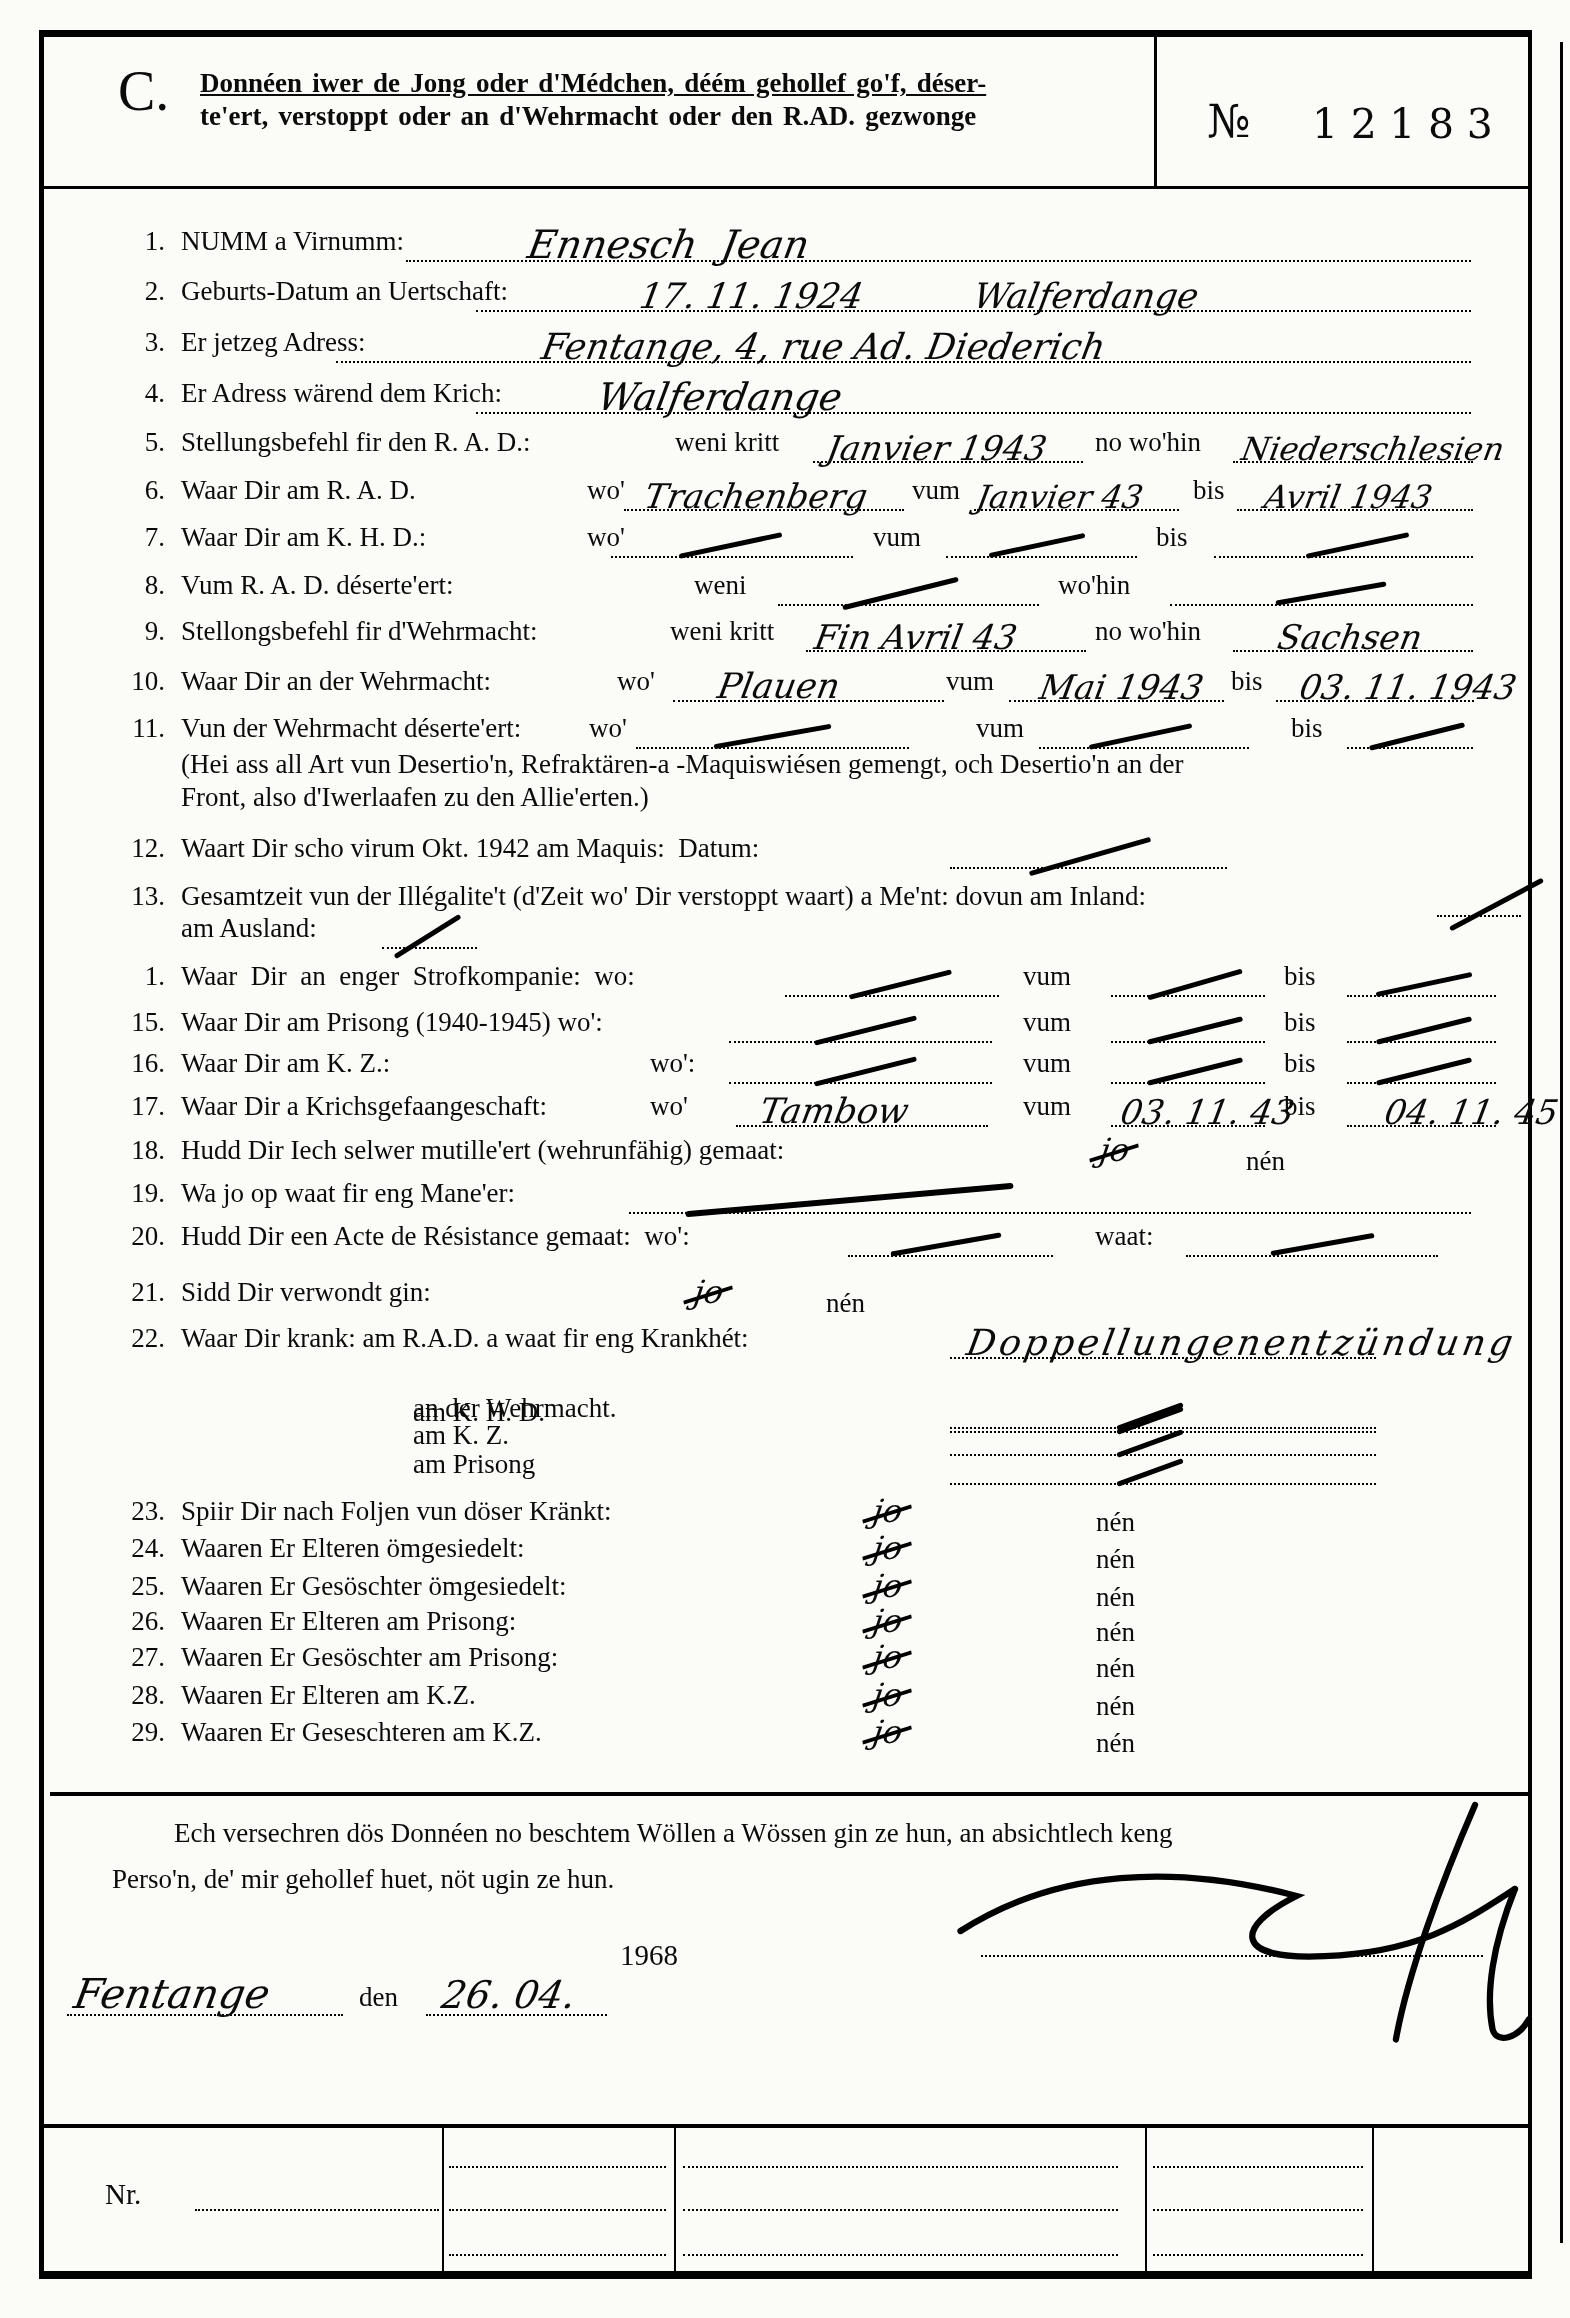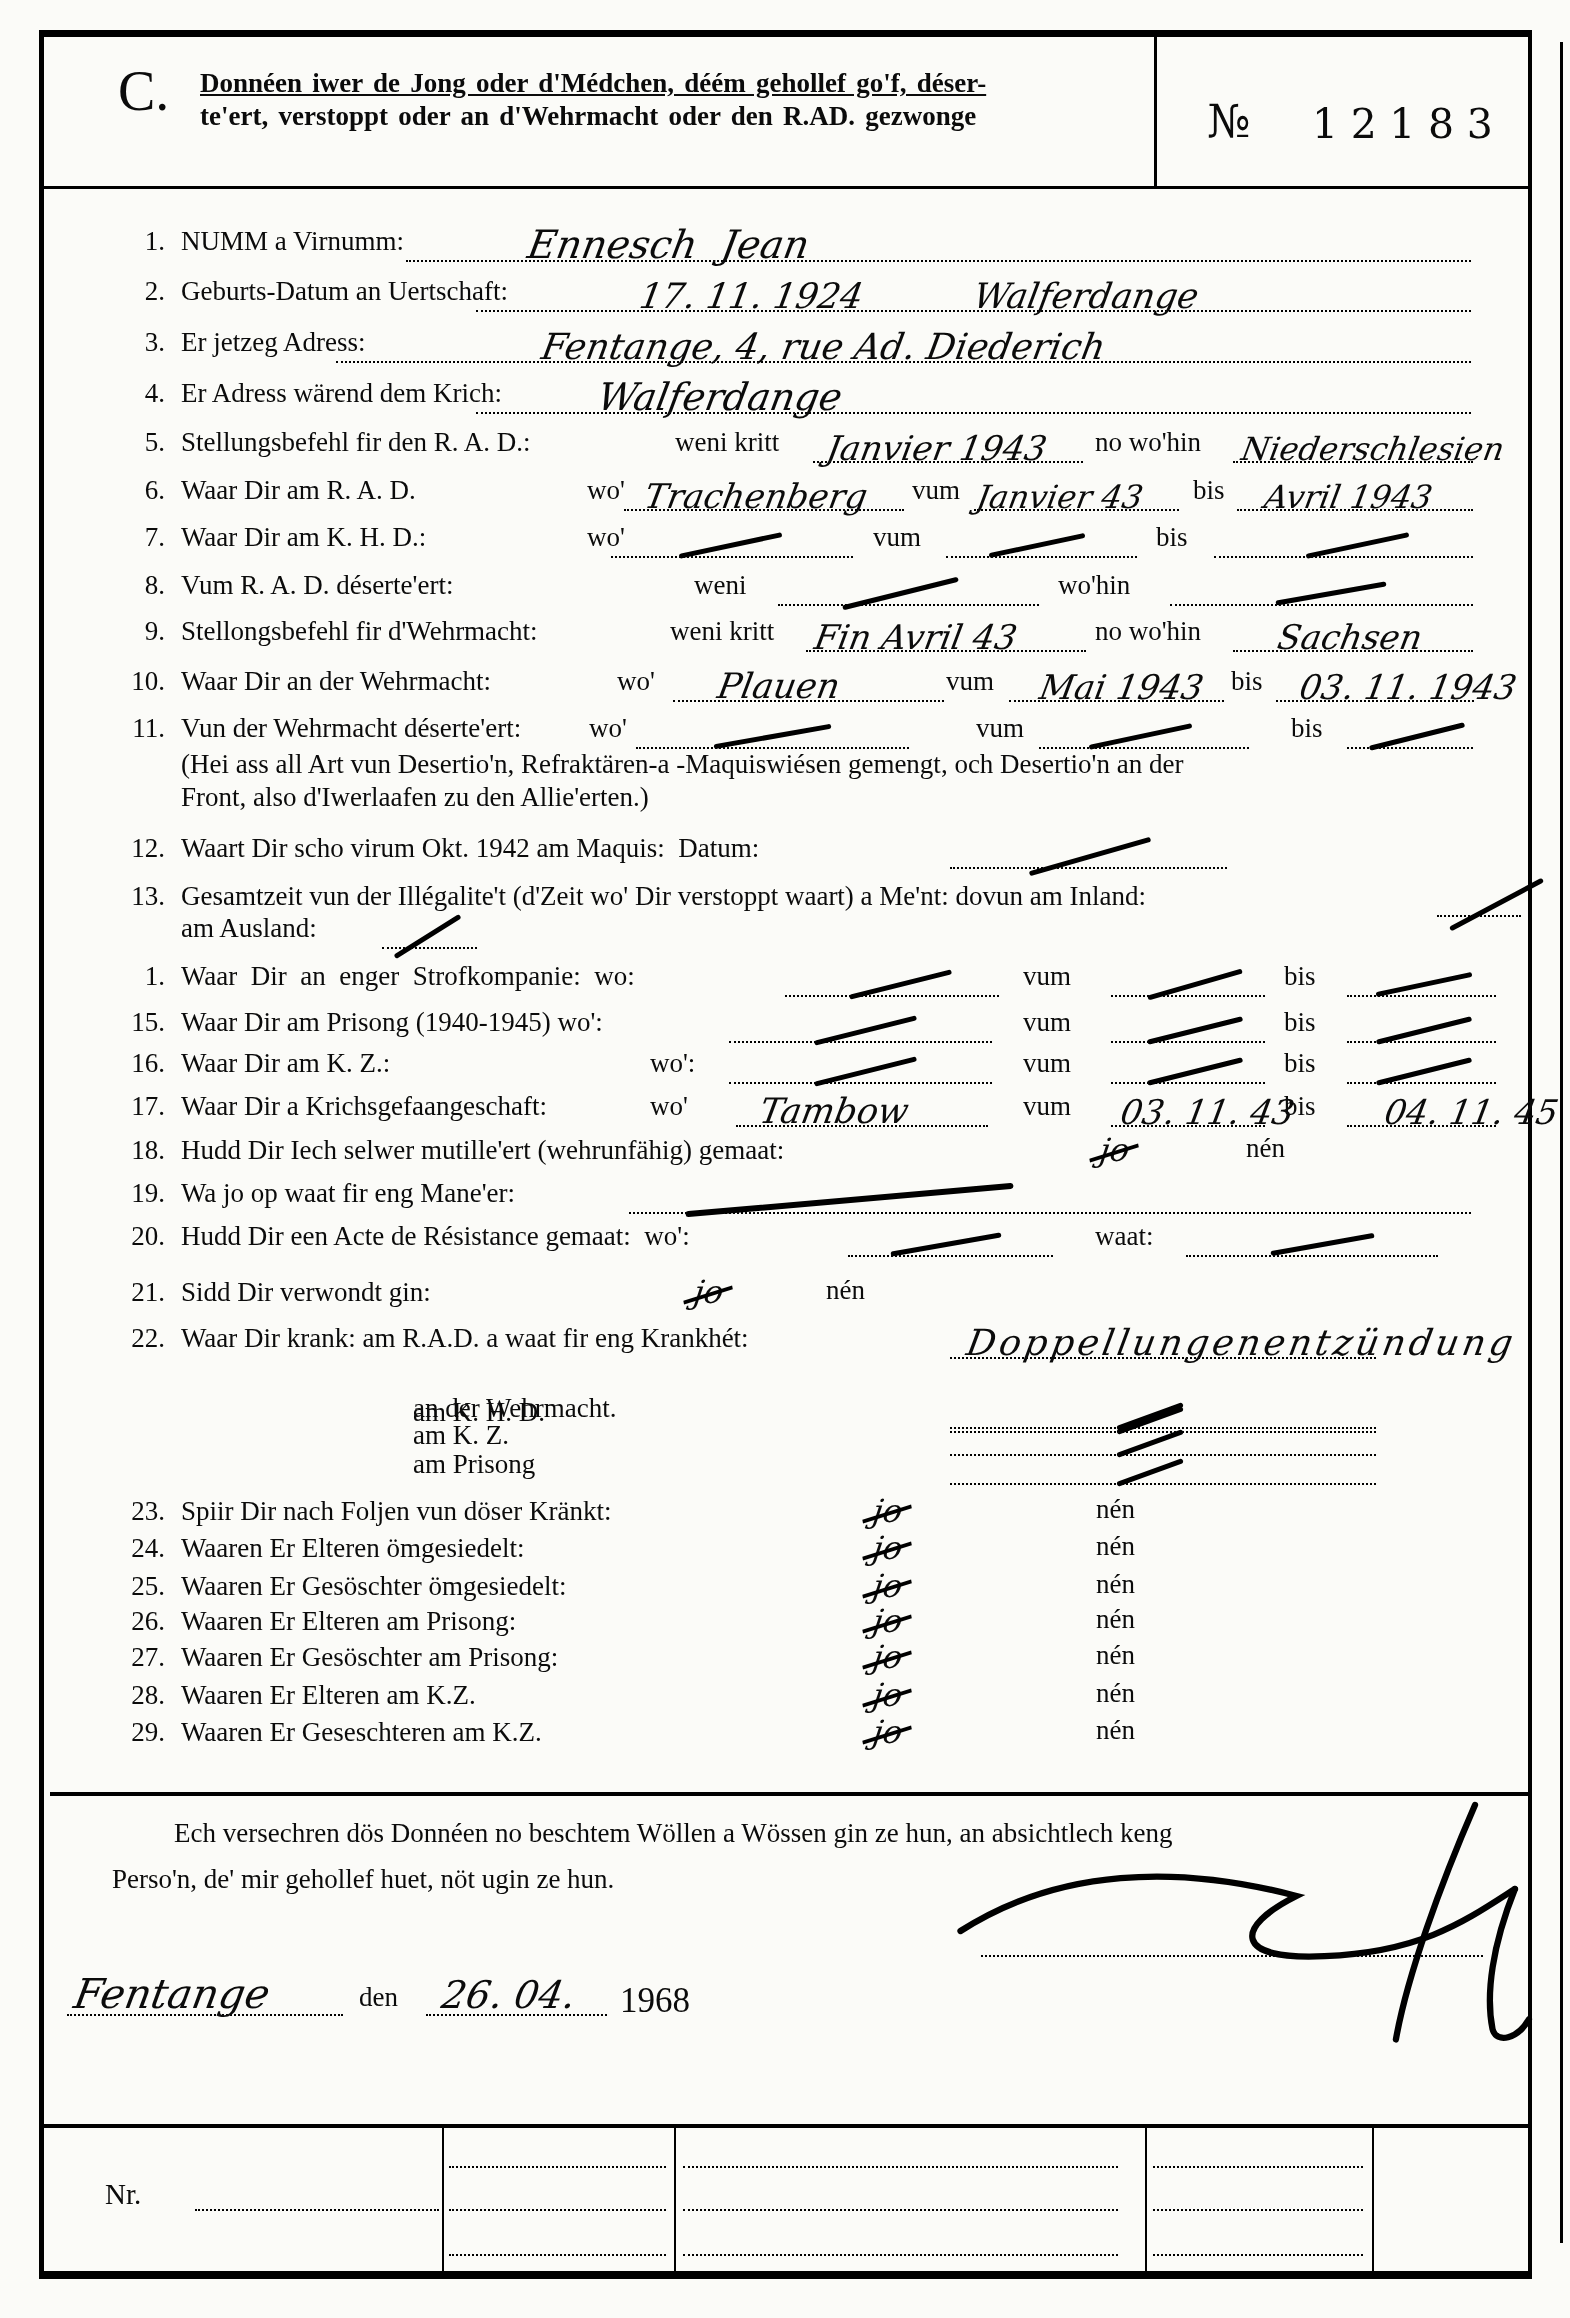--- a/index.html
+++ b/index.html
@@ -15,21 +15,21 @@
   .q-row{position:absolute;left:105px;width:1395px;height:41px;}
   .q-num{position:absolute;left:0;top:4.2px;width:60px;text-align:right;font-size:27px;}
   .q-label{position:absolute;left:76px;top:4.2px;font-size:27px;white-space:pre;}
   .pre{position:absolute;top:4.2px;font-size:27px;white-space:pre;}
   .fld{position:absolute;top:0;height:38px;}
   .hw{position:absolute;bottom:-4.2px;font-family:"DejaVu Serif",serif;font-style:italic;line-height:1;
       white-space:pre;transform:skewX(-10deg);transform-origin:left bottom;}
   .dashm{position:absolute;bottom:8.4px;height:4.9px;background:#000;border-radius:2.8px;}
   .jo{position:absolute;top:0;font-family:"DejaVu Serif",serif;font-style:italic;font-size:32px;transform:skewX(-8deg);}
   .jo::after{content:"";position:absolute;left:-9.8px;right:-9.8px;top:52%;border-top:4.9px solid #000;transform:rotate(-18deg);}
-  .nen{position:absolute;top:2px;font-size:27px;}
+  .nen{position:absolute;top:15px;font-size:27px;}
   .note-line{position:absolute;left:181px;font-size:27px;white-space:pre;}
   .decl-line{position:absolute;left:112px;font-size:27px;white-space:pre;}
   .hw-date{font-family:"DejaVu Serif",serif;font-style:italic;transform:skewX(-10deg);transform-origin:left bottom;position:absolute;line-height:1;}
   .tbl-label{position:absolute;font-size:29px;}
 </style>
 </head>
 <body>
 
 <div id="page">
 
@@ -367,21 +367,21 @@
   <div class="decl-line" style="top:1818px;padding-left:62px;">Ech versechren dös Donnéen no beschtem Wöllen a Wössen gin ze hun, an absichtlech keng</div>
   <div class="decl-line" style="top:1864px;">Perso'n, de' mir gehollef huet, nöt ugin ze hun.</div>
 
   <div class="dotted" style="position:absolute;left:67px;top:1979px;width:276px;height:35px;">
     <span class="hw-date" style="left:4.2px;bottom:-1.4px;font-size:41px;">Fentange</span>
   </div>
   <span class="tbl-label" style="left:359px;top:1982px;position:absolute;font-size:27px;">den</span>
   <div class="dotted" style="position:absolute;left:426px;top:1979px;width:181px;height:35px;">
     <span class="hw-date" style="left:12.6px;bottom:0;font-size:38px;">26. 04.</span>
   </div>
-  <span class="tbl-label" style="left:620px;top:1981px;position:absolute;font-size:35px;">1968</span>
+  <span class="tbl-label" style="left:620px;top:1939px;position:absolute;font-size:29px;">1968</span>
 
   <div class="dotted" style="position:absolute;left:981px;top:1920px;width:502px;height:35px;"></div>
   <svg width="617" height="252" viewBox="0 0 880 360" style="position:absolute;left:932px;top:1798px;">
     <g fill="none" stroke="#000" stroke-width="9" stroke-linecap="round">
       <path d="M 40,190 C 180,100 350,95 520,140 C 430,185 430,232 560,226 C 700,220 762,175 832,130"></path>
       <path d="M 775,10 C 725,125 678,255 662,345"></path>
       <path d="M 832,130 C 800,210 790,280 800,330 C 806,352 836,344 852,316"></path>
     </g>
   </svg>
 

